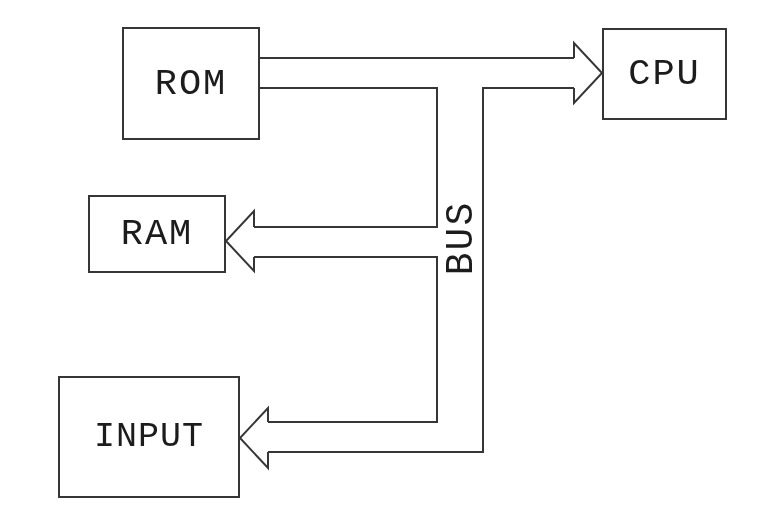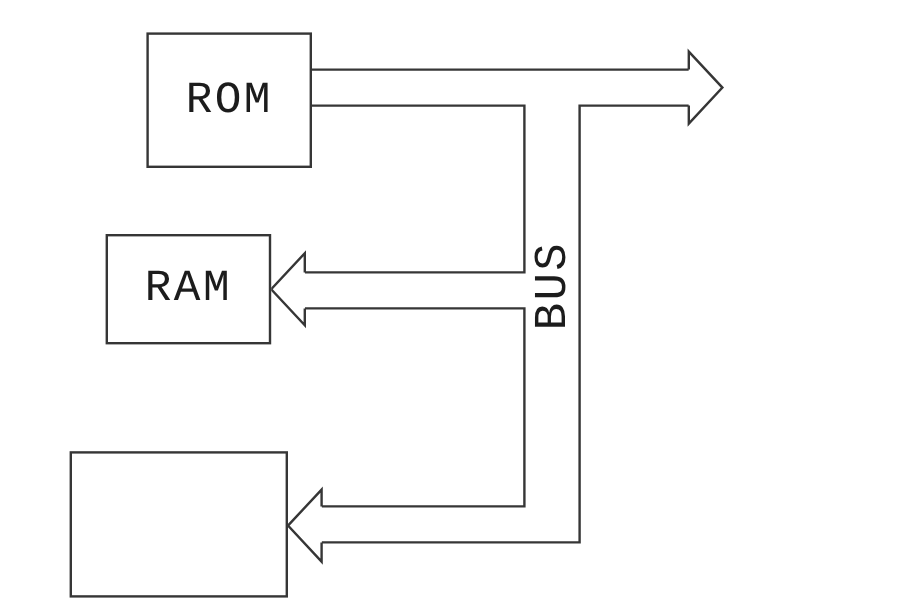--- a/index.html
+++ b/index.html
@@ -30,21 +30,21 @@
     align-items: center;
     justify-content: center;
     text-align: center;
     color: #1c1c1c;
     font-size: 37px;
     letter-spacing: 2px;
     box-sizing: border-box;
   }
   .block-rom { left: 88px; top: 27px;  width: 138px; height: 113px; margin-left: 34px; }
   .block-cpu { left: 602px; top: 28px; width: 125px; height: 92px; }
-  .block-ram { left: 88px; top: 195px; width: 138px; height: 92px; }
+  .block-ram { left: 88px; top: 195px; width: 138px; height: 78px; }
   .block-io  { left: 58px; top: 376px; width: 182px; height: 122px; font-size: 35px; letter-spacing: 1px; }
   .io-lines { line-height: 45px; }
   .bus-label {
     position: absolute;
     left: 461px;
     top: 238px;
     transform: translate(-50%, -50%) rotate(-90deg);
     font-size: 38px;
     letter-spacing: 2px;
     color: #1c1c1c;
@@ -72,25 +72,29 @@
       <path d="M 574 58 V 43 L 602 73 L 574 103 V 88"></path>
       <path d="M 254 227 V 211 L 226 241 L 254 271 V 257"></path>
       <path d="M 268 422 V 408 L 240 438 L 268 468 V 452"></path>
     </g>
   </svg>
 
   <div class="block block-rom">
     <span>ROM</span>
   </div>
 
+  <div class="block block-cpu">
+    <span>CPU</span>
+  </div>
 
   <div class="block block-ram">
     <span>RAM</span>
   </div>
 
   <div class="block block-io">
     <div class="io-lines">
+      <div>INPUT</div>
     </div>
   </div>
 
   <div class="bus-label">BUS</div>
 
 </div>
 
 </body></html>

